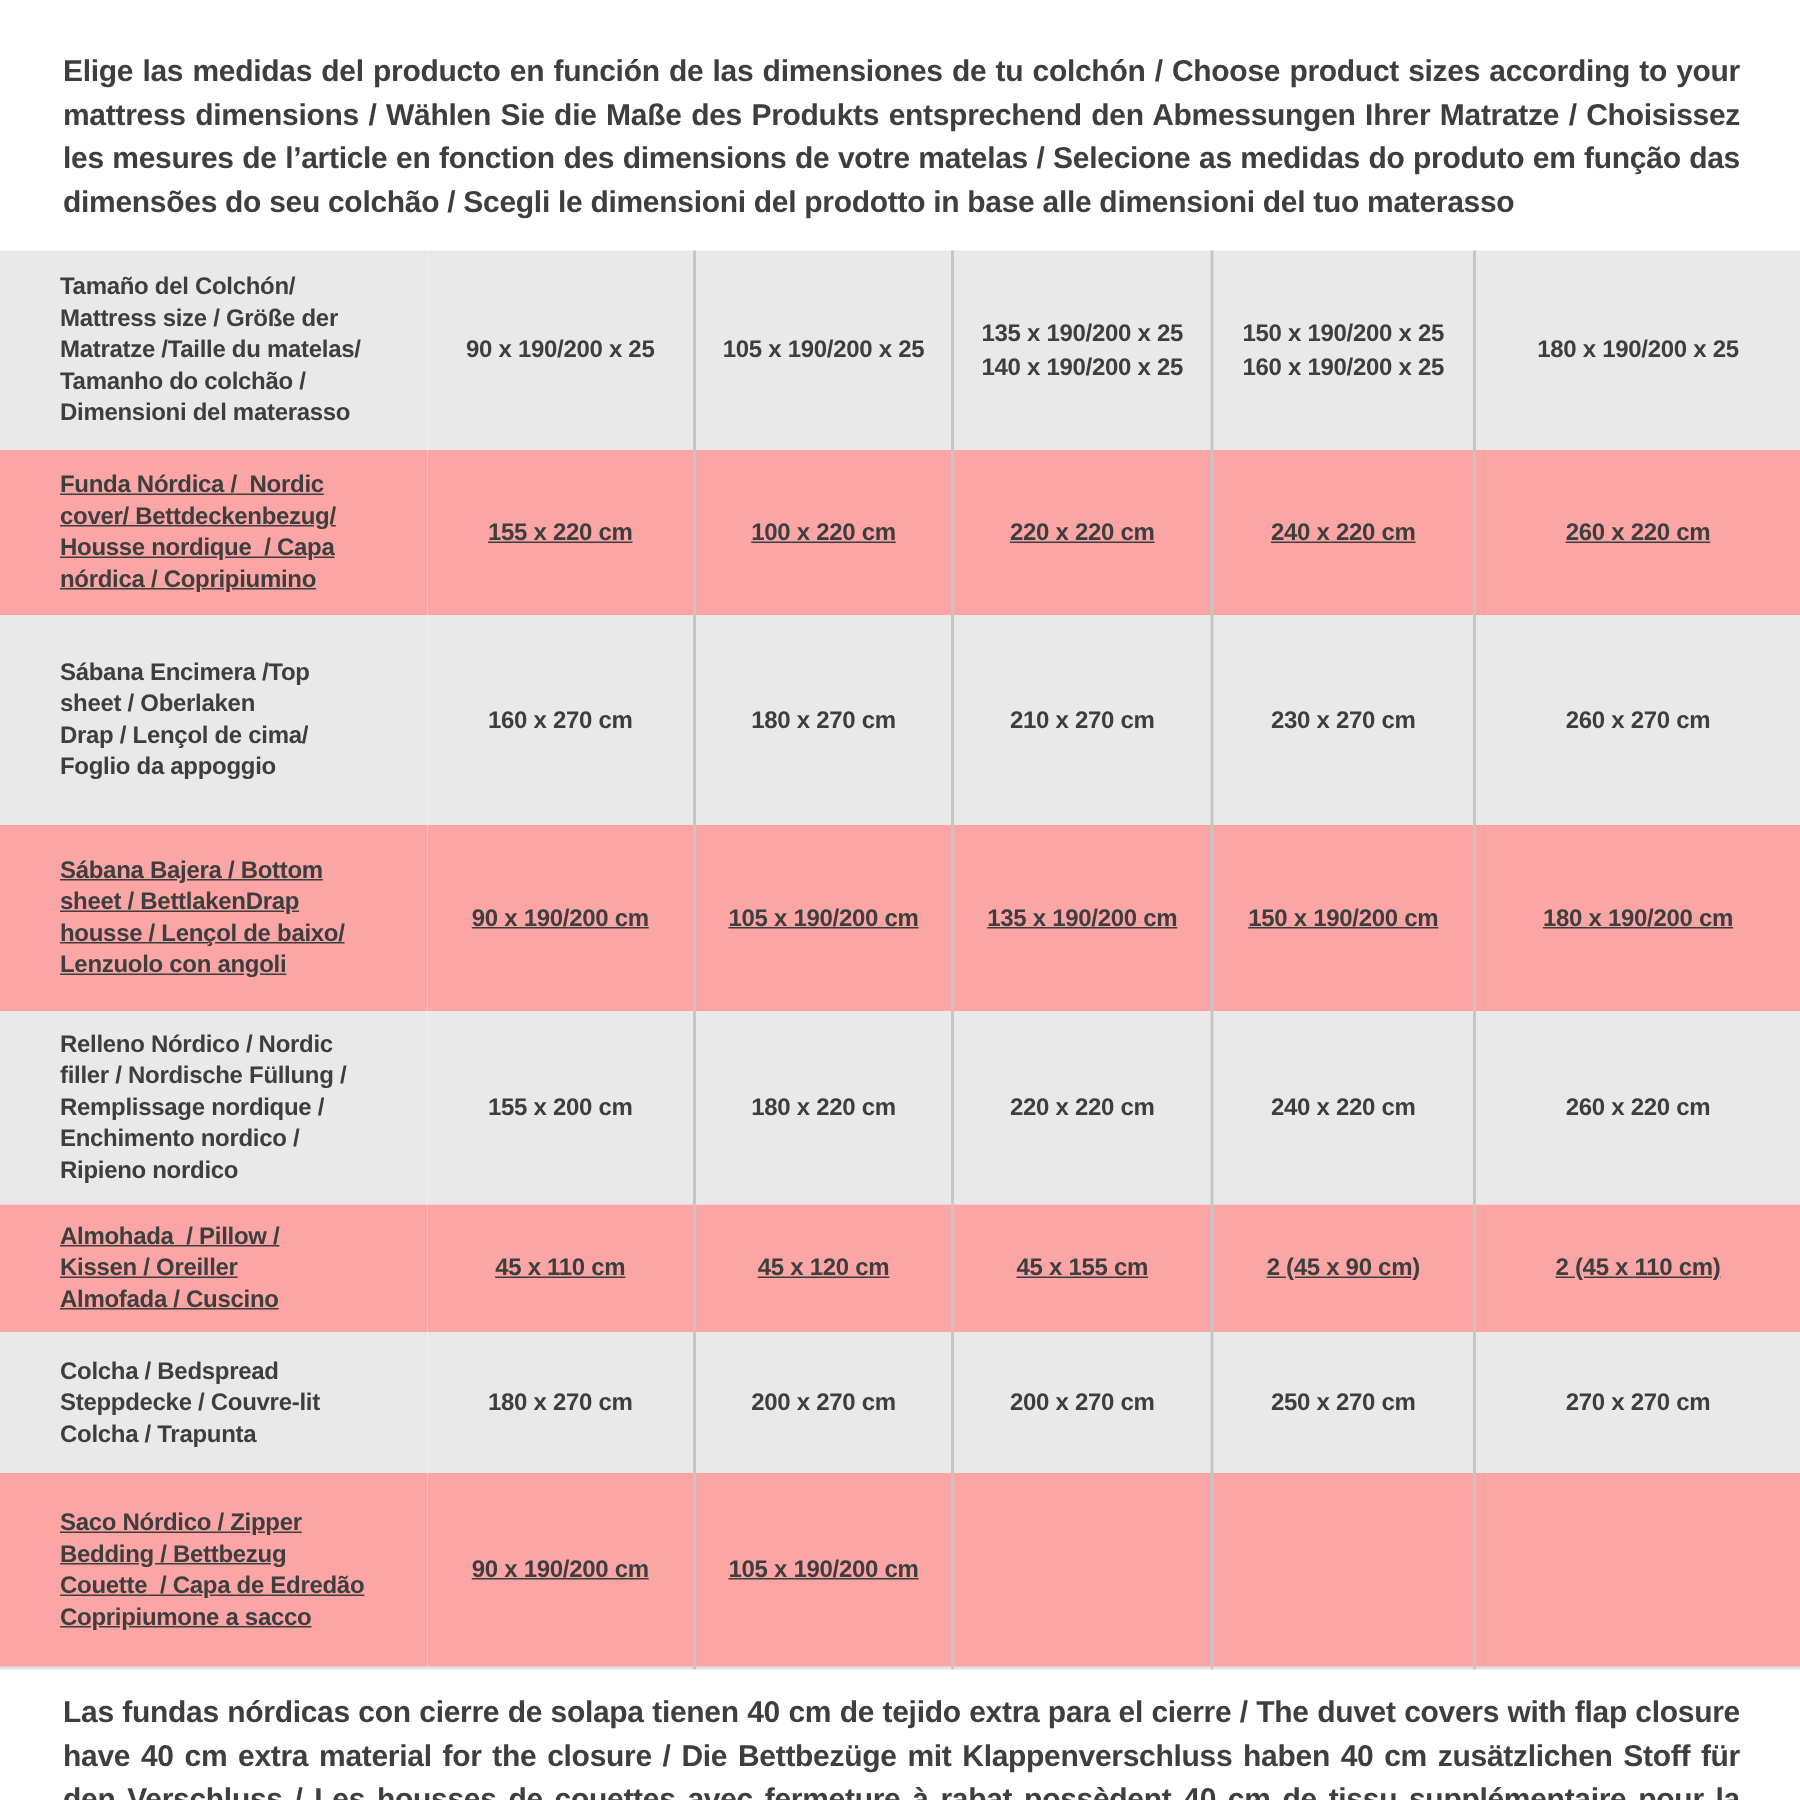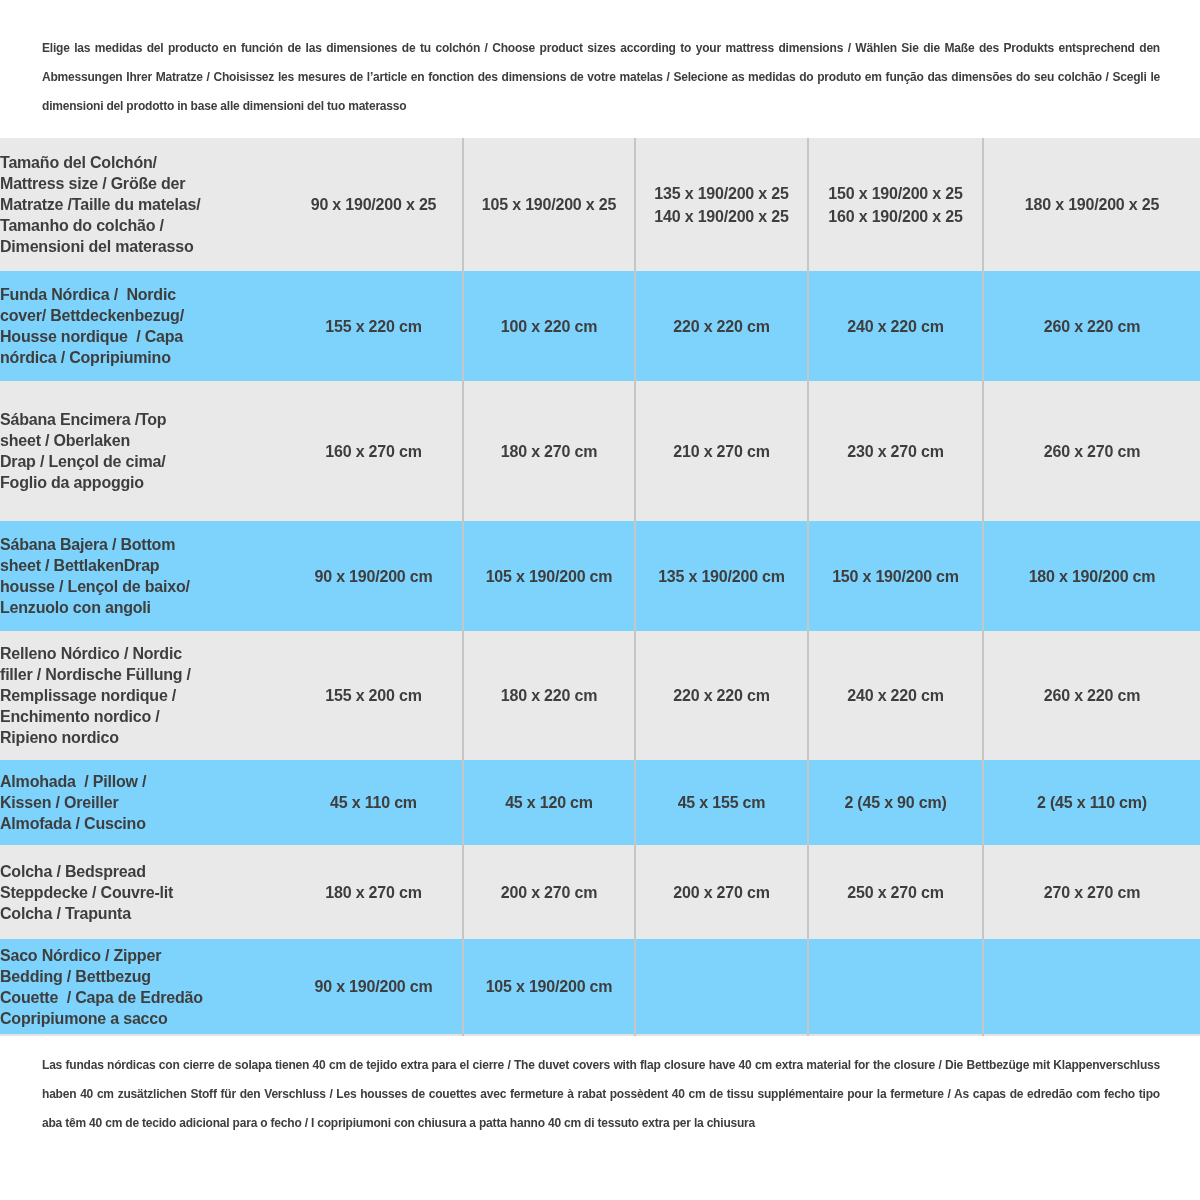--- a/index.html
+++ b/index.html
@@ -12,50 +12,51 @@
     font-family: "Liberation Sans", sans-serif;
     color: #3e3e3e;
   }
   .page {
     width: 1200px;
     height: 1200px;
     position: relative;
   }
   .para {
     font-weight: bold;
-    font-size: 12px;
+    font-size: 20px;
     line-height: 29px;
     letter-spacing: -0.2px;
     text-align: justify;
     color: #3e3e3e;
   }
   .intro {
     margin: 34px 40px 0 42px;
   }
   .footnote {
     margin: 15px 40px 0 42px;
   }
   table.size-table {
     border-collapse: collapse;
     table-layout: fixed;
     width: 1200px;
     margin-top: 17px;
     border-bottom: 2px solid #e3e3e3;
   }
   table.size-table tr.gray { background: #e9e9e9; }
-  table.size-table tr.white { background: #7dd3fc; }
+  table.size-table tr.white { background: #fca5a5; text-decoration: underline; }
   td {
     vertical-align: middle;
     font-weight: bold;
     font-size: 16px;
     letter-spacing: -0.2px;
     padding: 0;
   }
   td.label {
     text-align: left;
+    padding-left: 40px;
     padding-right: 8px;
     line-height: 21px;
     white-space: pre-wrap;
   }
   td.val {
     text-align: center;
     line-height: 23px;
     white-space: pre-line;
   }
   td.sep { border-left: 2px solid #c6c6c6; }
@@ -110,21 +111,21 @@
 sheet / Oberlaken
 Drap / Lençol de cima/
 Foglio da appoggio</td>
       <td class="val">160 x 270 cm</td>
       <td class="val sep">180 x 270 cm</td>
       <td class="val sep">210 x 270 cm</td>
       <td class="val sep">230 x 270 cm</td>
       <td class="val sep">260 x 270 cm</td>
     </tr>
 
-    <tr class="white" style="height:110px">
+    <tr class="white" style="height:124px">
       <td class="label">Sábana Bajera / Bottom
 sheet / BettlakenDrap
 housse / Lençol de baixo/
 Lenzuolo con angoli</td>
       <td class="val">90 x 190/200 cm</td>
       <td class="val sep">105 x 190/200 cm</td>
       <td class="val sep">135 x 190/200 cm</td>
       <td class="val sep">150 x 190/200 cm</td>
       <td class="val sep">180 x 190/200 cm</td>
     </tr>
@@ -157,21 +158,21 @@
       <td class="label">Colcha / Bedspread
 Steppdecke / Couvre-lit
 Colcha / Trapunta</td>
       <td class="val">180 x 270 cm</td>
       <td class="val sep">200 x 270 cm</td>
       <td class="val sep">200 x 270 cm</td>
       <td class="val sep">250 x 270 cm</td>
       <td class="val sep">270 x 270 cm</td>
     </tr>
 
-    <tr class="white" style="height:96px">
+    <tr class="white" style="height:130px">
       <td class="label">Saco Nórdico / Zipper
 Bedding / Bettbezug
 Couette  / Capa de Edredão
 Copripiumone a sacco</td>
       <td class="val">90 x 190/200 cm</td>
       <td class="val sep">105 x 190/200 cm</td>
       <td class="val sep"></td>
       <td class="val sep"></td>
       <td class="val sep"></td>
     </tr>

